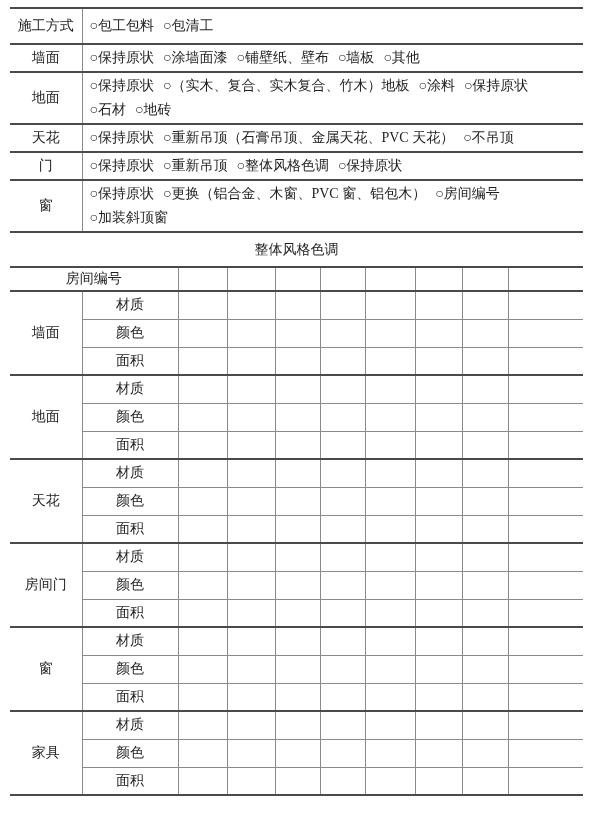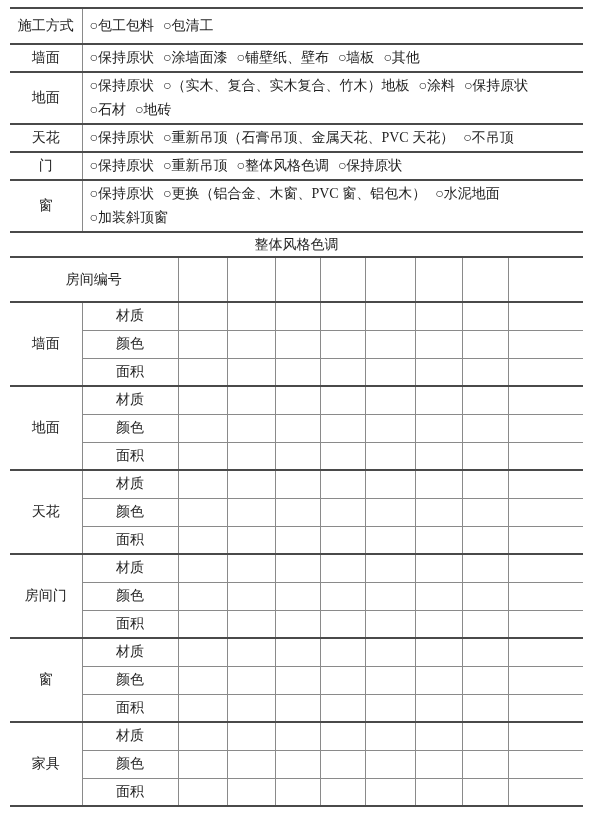--- a/index.html
+++ b/index.html
@@ -94,31 +94,31 @@
         </tr>
         <tr class="opt-row" style="height: 26px;">
           <td class="label-cell">门</td>
           <td class="content-cell" colspan="9">
             <div class="opt-line"><span class="opt">○保持原状</span><span class="opt">○重新吊顶</span><span class="opt">○整体风格色调</span><span class="opt">○保持原状</span></div>
           </td>
         </tr>
         <tr class="opt-row" style="height: 50px;">
           <td class="label-cell">窗</td>
           <td class="content-cell" colspan="9">
-            <div class="opt-line"><span class="opt">○保持原状</span><span class="opt">○更换（铝合金、木窗、PVC 窗、铝包木）</span><span class="opt">○水泥地面</span></div>
+            <div class="opt-line"><span class="opt">○保持原状</span><span class="opt">○更换（铝合金、木窗、PVC 窗、铝包木）</span><span class="opt">○房间编号</span></div>
             <div class="opt-line"><span class="opt">○加装斜顶窗</span></div>
           </td>
         </tr>
       </tbody>
 
     <tbody>
-      <tr class="title-row" style="height:25px">
+      <tr class="title-row" style="height:35px">
         <td colspan="10">整体风格色调</td>
       </tr>
-      <tr style="height:45px">
+      <tr style="height:24px">
         <td colspan="2" class="room-label">房间编号</td>
       <td class="cell"></td>
           <td class="cell"></td>
           <td class="cell"></td>
           <td class="cell"></td>
           <td class="cell"></td>
           <td class="cell"></td>
           <td class="cell"></td>
           <td class="cell"></td>
         </tr>

